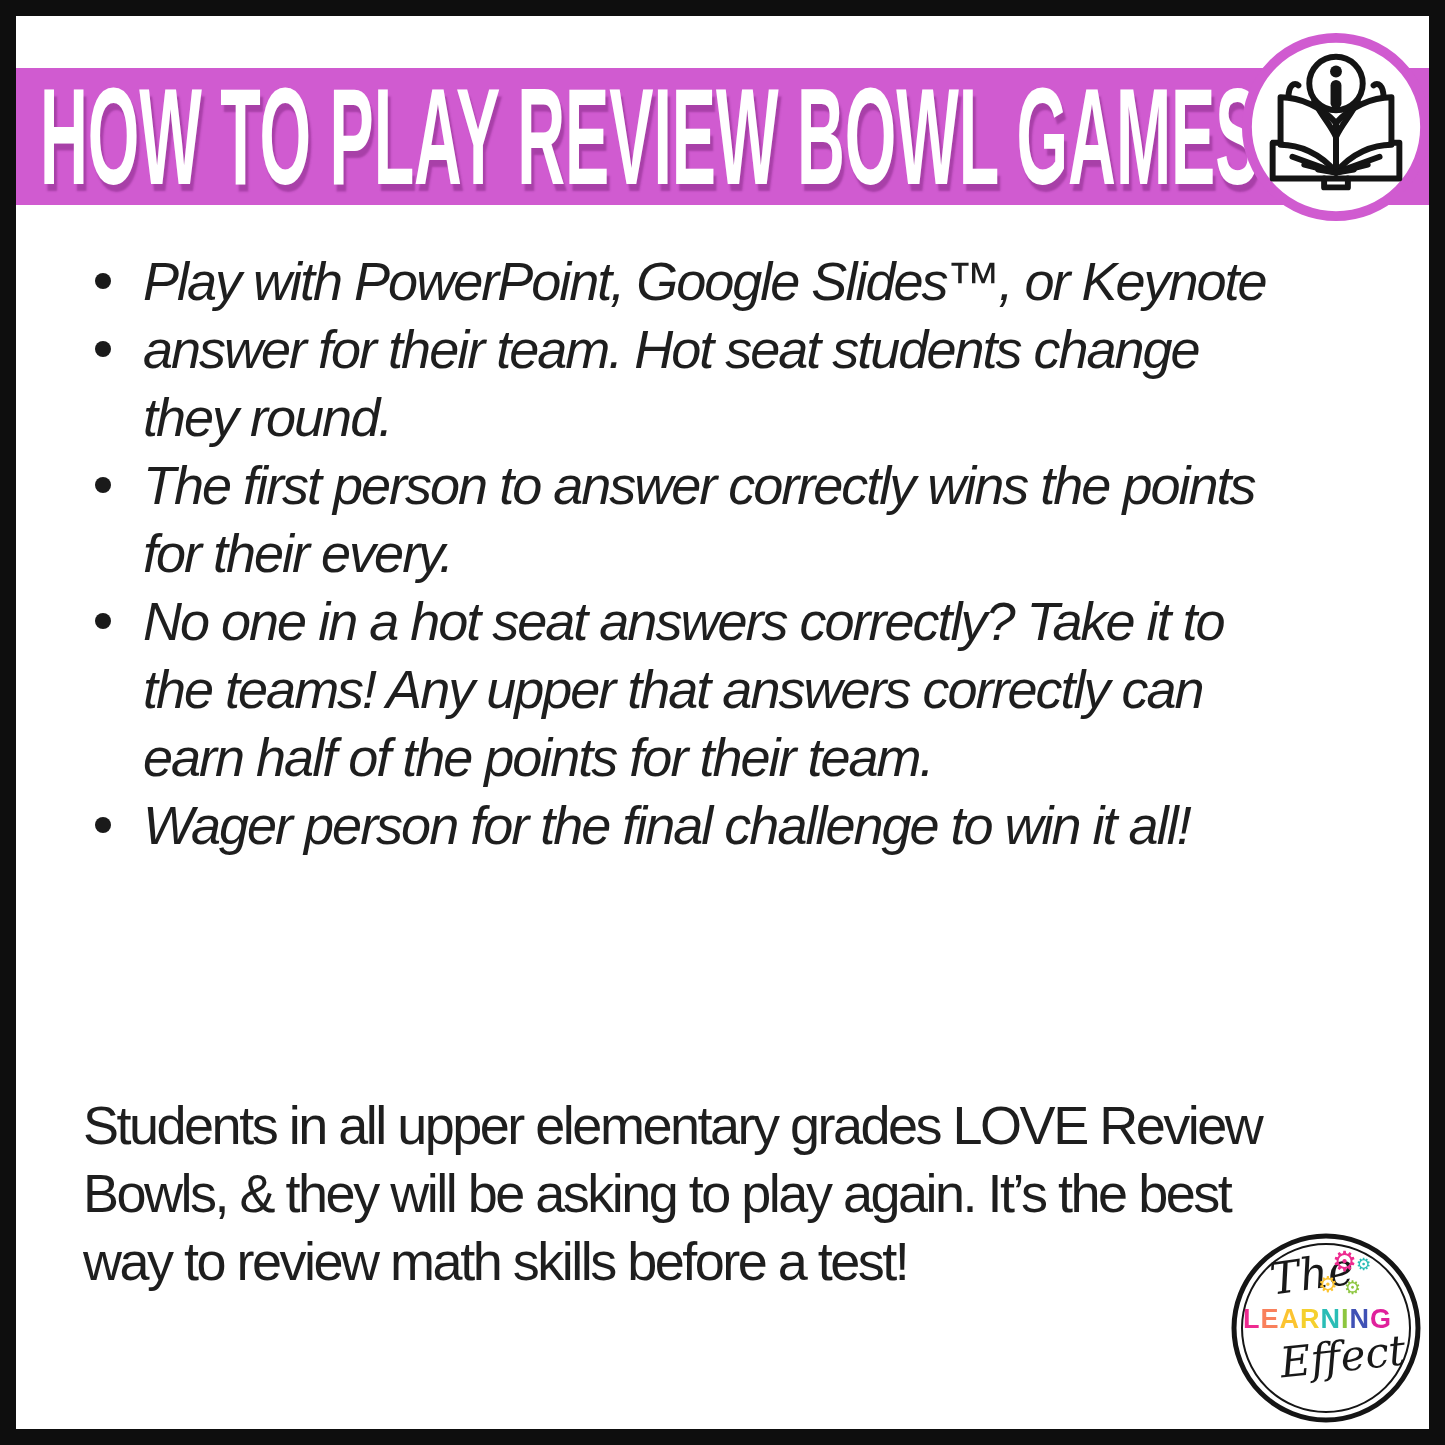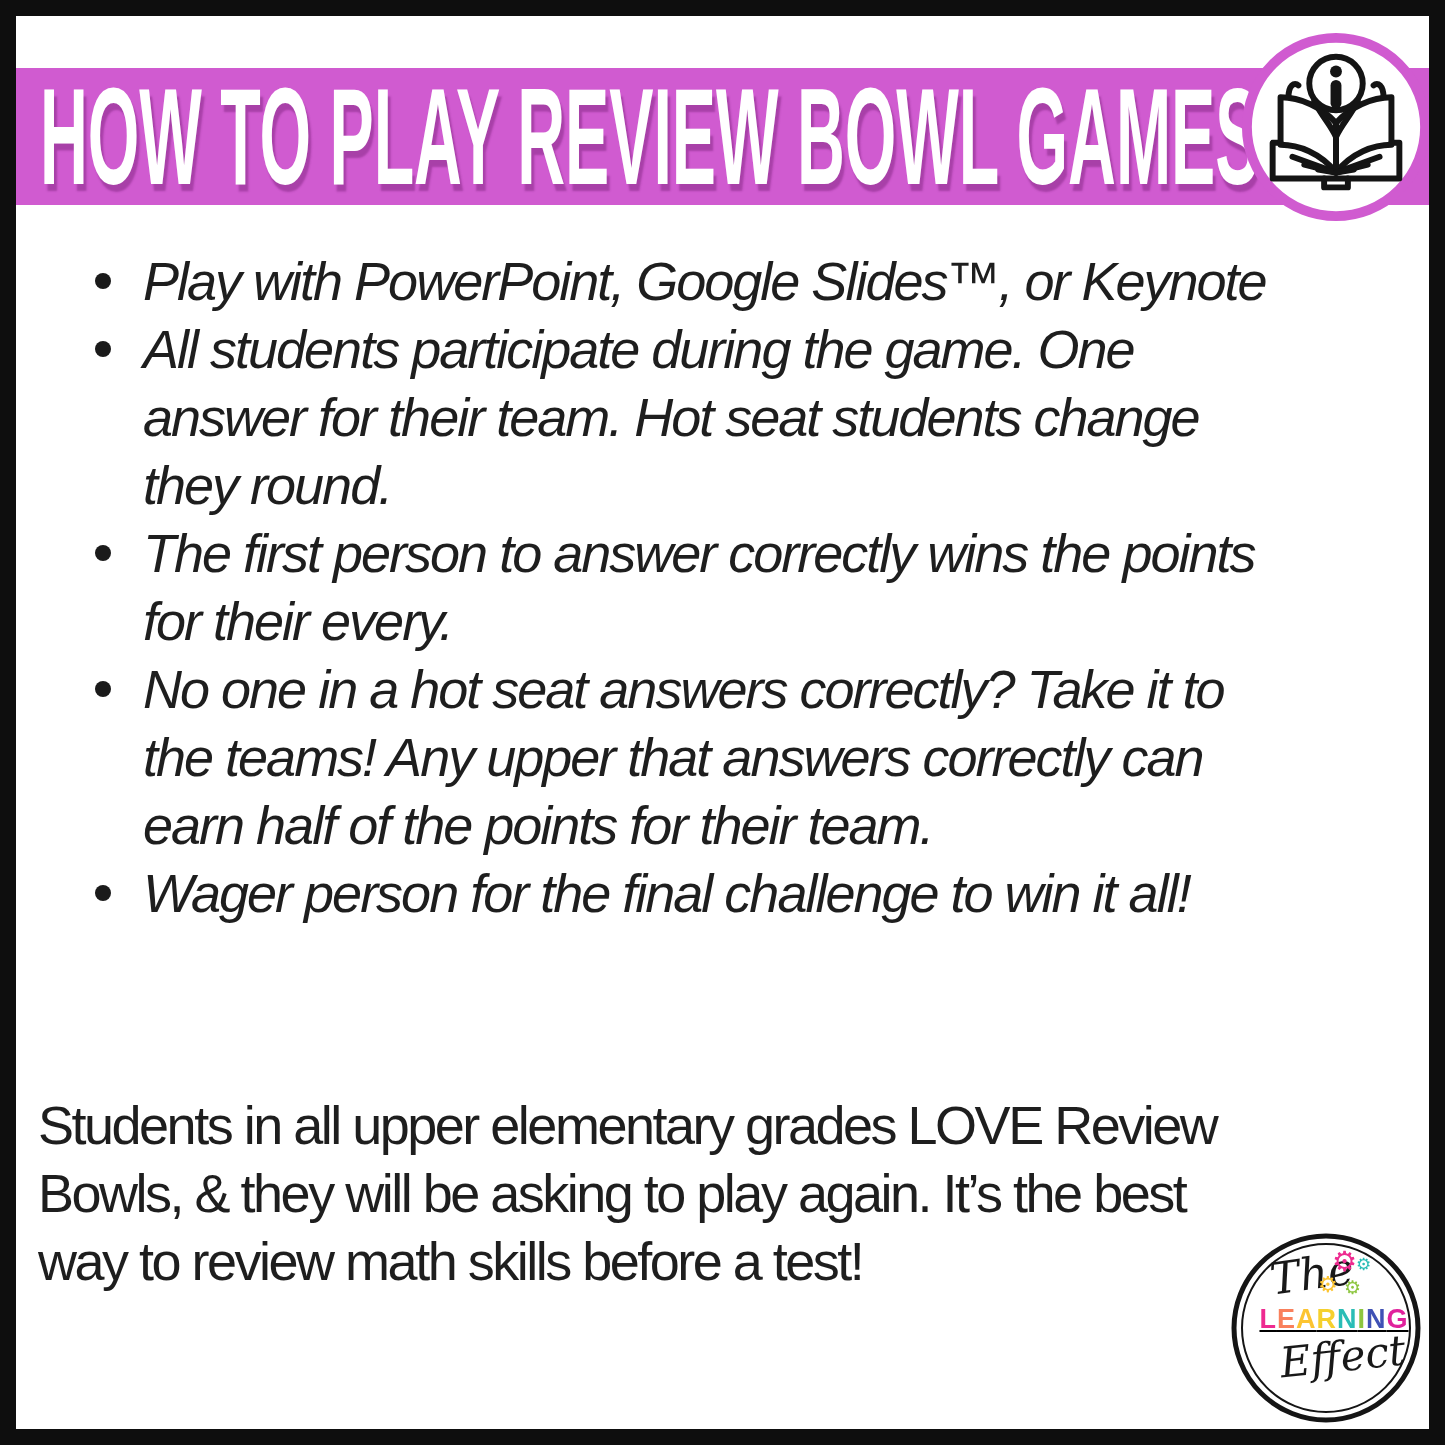--- a/index.html
+++ b/index.html
@@ -40,34 +40,34 @@
     background:#1a1a1a;
   }
   .ln{
     font-size:54px;line-height:68px;letter-spacing:-2px;white-space:nowrap;
     color:#1e1e1e;
   }
   
   .closing{
     position:absolute;left:22px;top:1075px;margin:0;
   }
-  .closing .ln{letter-spacing:-2.5px;}
+  .closing .ln{letter-spacing:-2.5px;margin-left:45px;}
   
   .logo{
     position:absolute;left:1212px;top:1214px;width:196px;height:196px;
   }
   .logo svg{position:absolute;left:0;top:0;}
   .logo-the{
     position:absolute;left:42px;top:18px;
     font-family:"DejaVu Serif", serif;font-style:italic;font-size:44px;
     color:#181818;transform:rotate(-8deg);
   }
   .logo-learning{
-    position:absolute;left:8px;top:74px;width:196px;text-align:center;
-    font-size:27px;font-weight:bold;letter-spacing:1px;white-space:nowrap;text-decoration:underline;
+    position:absolute;left:15px;top:74px;width:196px;text-align:left;
+    font-size:27px;font-weight:bold;letter-spacing:1px;white-space:nowrap;
   }
   .logo-effect{
     position:absolute;left:52px;top:102px;
     font-family:"DejaVu Serif", serif;font-style:italic;font-size:42px;
     color:#181818;transform:rotate(-6deg);
   }
   .gear{position:absolute;line-height:1;}
   .gear-1{left:104px;top:18px;font-size:28px;}
   .gear-2{left:90px;top:44px;font-size:22px;}
   .gear-3{left:116px;top:48px;font-size:19px;}
@@ -112,21 +112,20 @@
     </svg>
   </div>
 
   <ul class="bullets">
     <li>
       <span class="dot"></span>
       <div class="ln">Play with PowerPoint, Google Slides™, or Keynote</div>
     </li>
     <li>
       <span class="dot"></span>
-      <div class="ln">All students participate during the game. One</div>
       <div class="ln">answer for their team. Hot seat students change</div>
       <div class="ln">they round.</div>
     </li>
     <li>
       <span class="dot"></span>
       <div class="ln">The first person to answer correctly wins the points</div>
       <div class="ln">for their every.</div>
     </li>
     <li>
       <span class="dot"></span>

